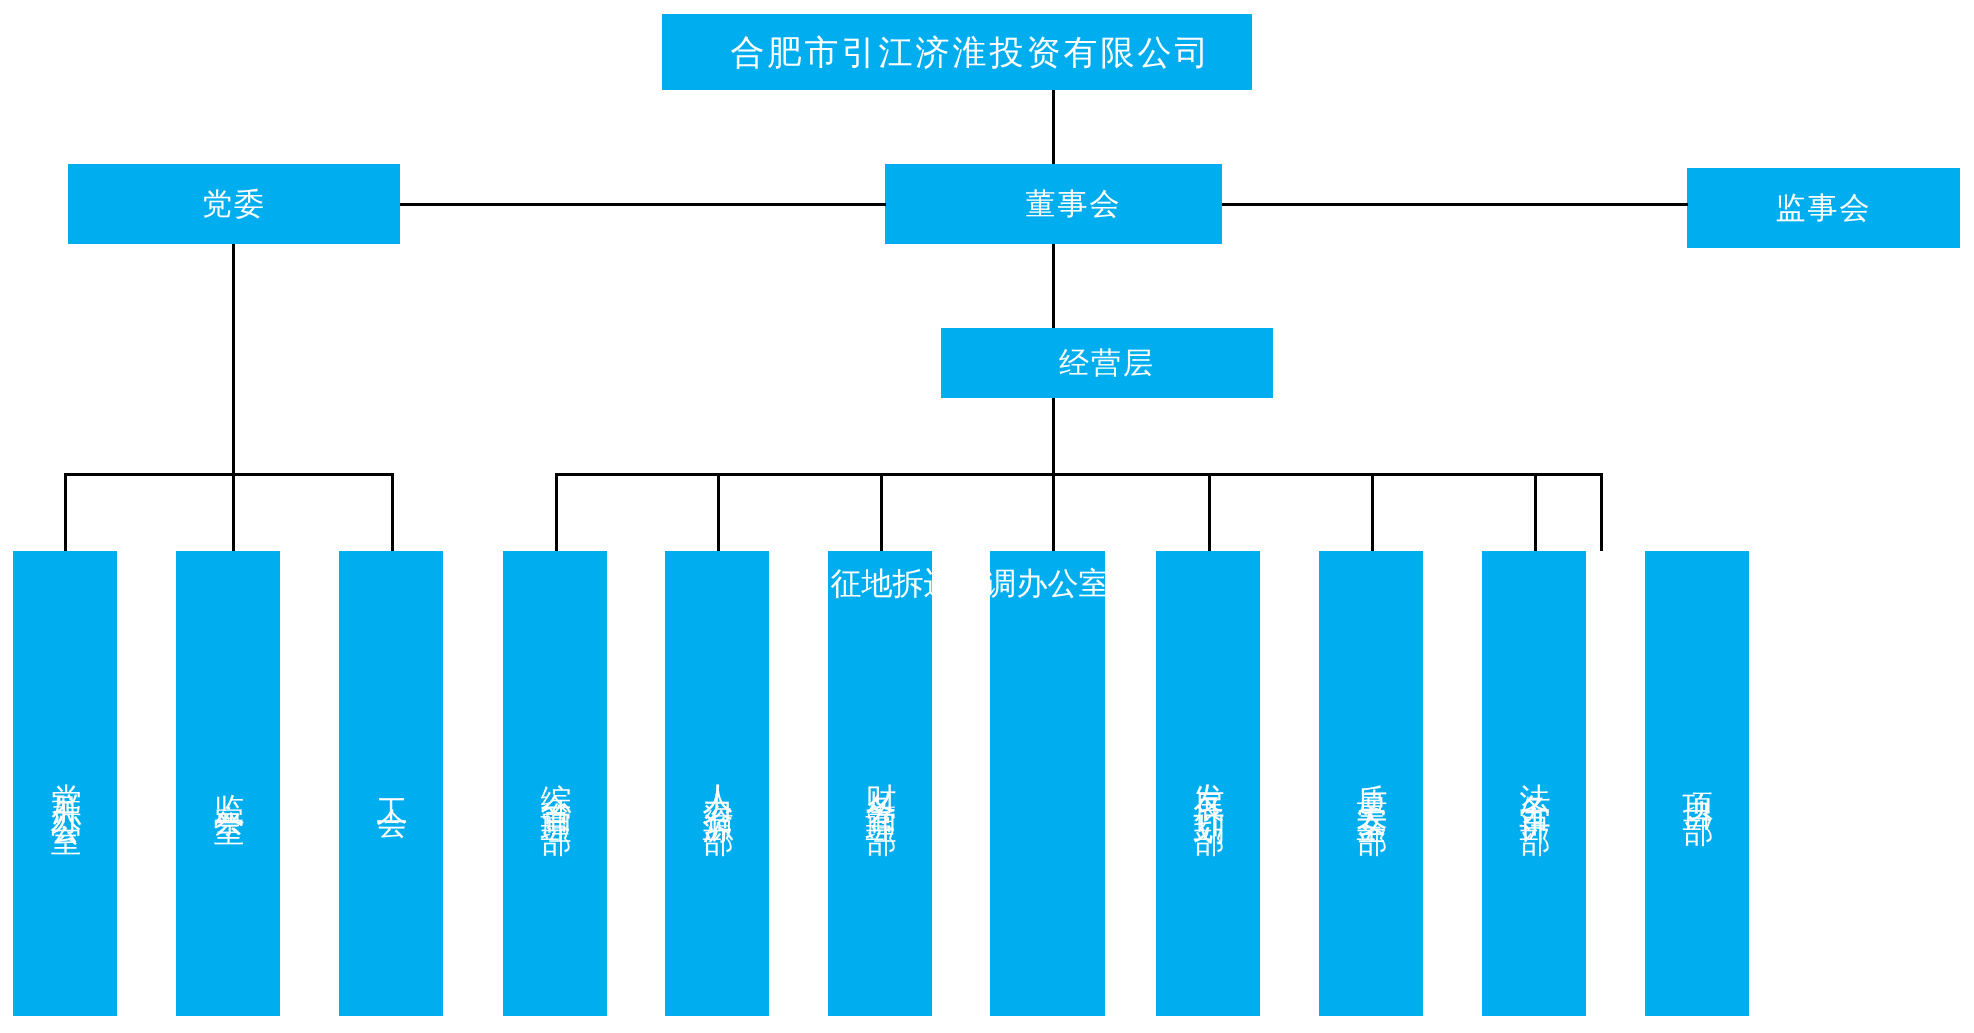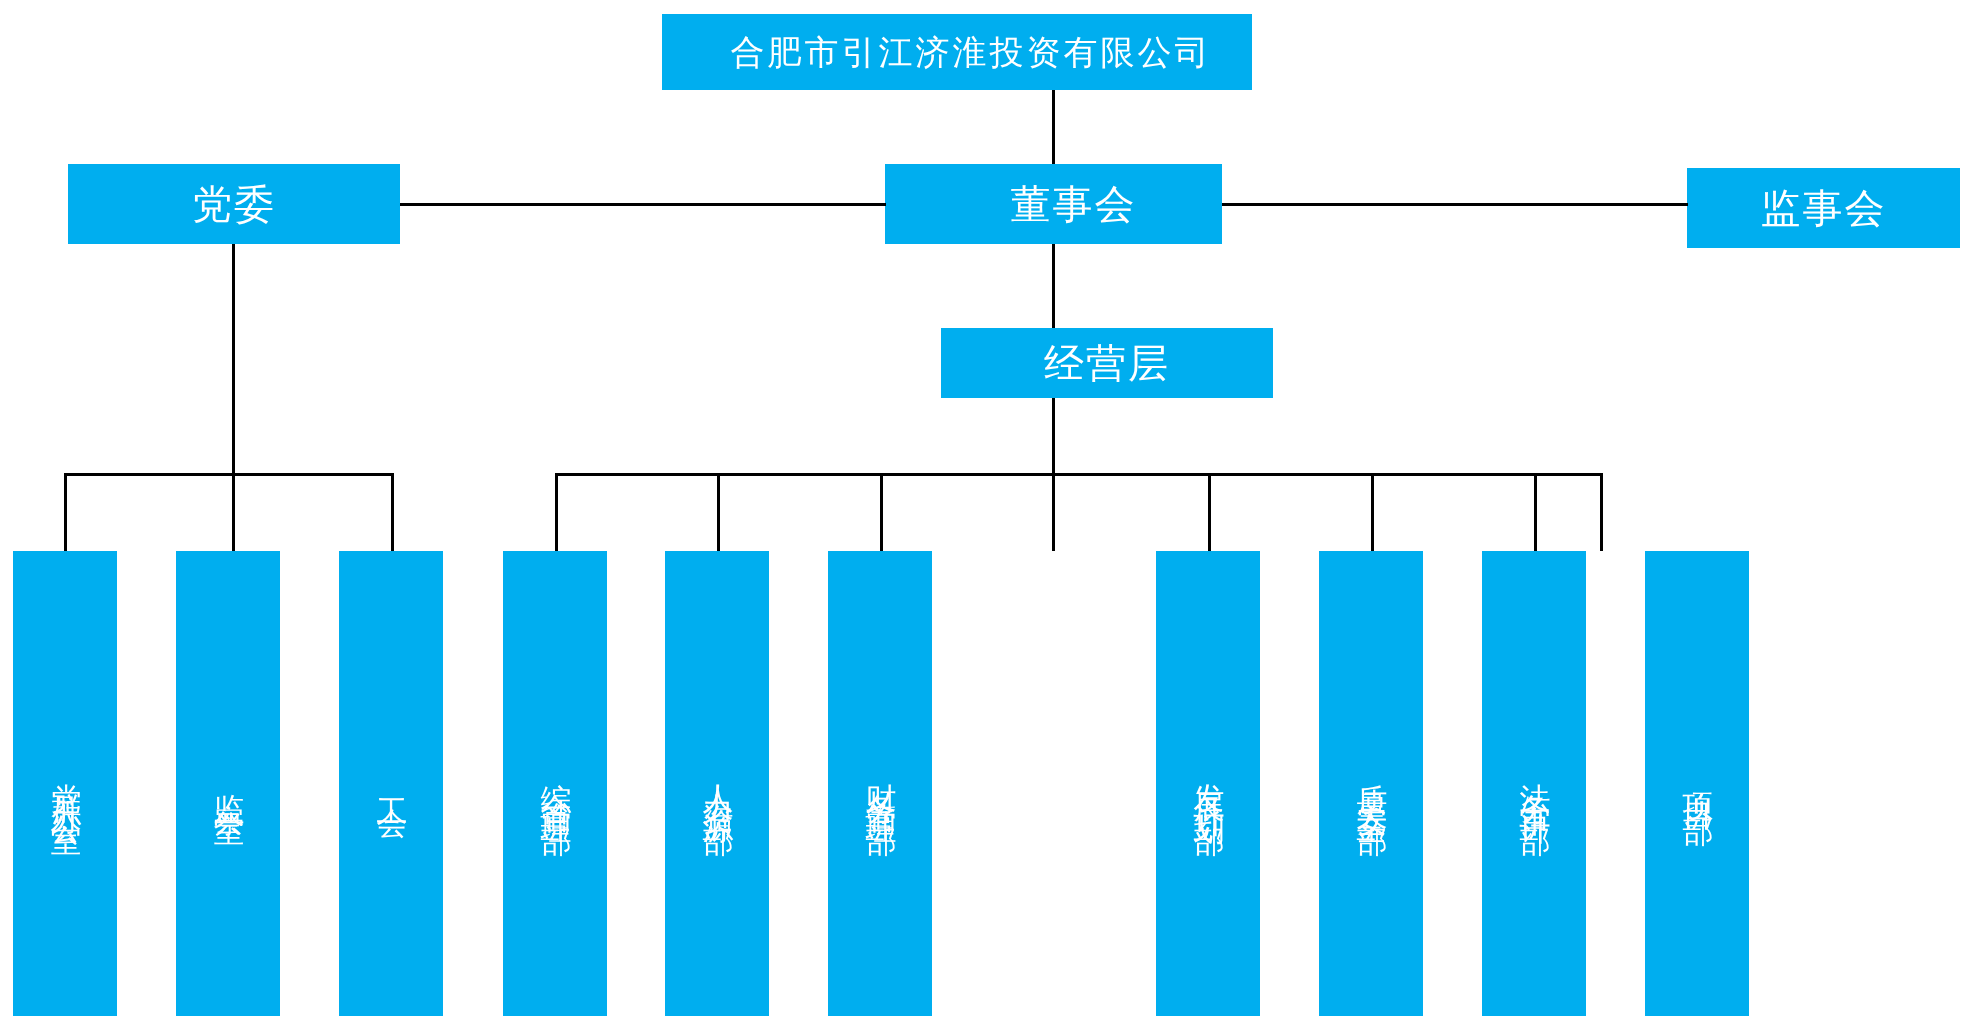--- a/index.html
+++ b/index.html
@@ -26,21 +26,21 @@
     color: #ffffff;
     box-sizing: border-box;
     display: flex;
     align-items: center;
     justify-content: center;
     text-align: center;
     line-height: 1.25;
     white-space: pre;
   }
   .node.h {                       
-    font-size: 40px;
+    font-size: 30px;
     letter-spacing: 2px;
   }
   .node.top {
     font-size: 34px;
     letter-spacing: 3px;
   }
   .node.v {                       
     writing-mode: vertical-rl;
     text-orientation: upright;
     font-size: 31px;
@@ -125,20 +125,24 @@
   <div class="node v" style="left:176px; top:551px; width:104px; height:465px;">监察室</div>
 
   <div class="node v" style="left:339px; top:551px; width:104px; height:465px;">工会</div>
 
   <div class="node v" style="left:503px; top:551px; width:104px; height:465px;">综合管理部</div>
 
   <div class="node v" style="left:665px; top:551px; width:104px; height:465px;">人力资源部</div>
 
   <div class="node v" style="left:828px; top:551px; width:104px; height:465px;">财务管理部</div>
 
+  <div class="node v2" style="left:990px; top:551px; width:115px; height:465px;">
+    <span class="vcol main">建设管理部</span>
+    <span class="vcol paren">（征地拆迁协调办公室）</span>
+  </div>
 
   <div class="node v" style="left:1156px; top:551px; width:104px; height:465px;">发展计划部</div>
 
   <div class="node v" style="left:1319px; top:551px; width:104px; height:465px;">质量安全部</div>
 
   <div class="node v" style="left:1482px; top:551px; width:104px; height:465px;">法务审计部</div>
 
   <div class="node v" style="left:1645px; top:551px; width:104px; height:465px;">项目部</div>
 
 </div>

